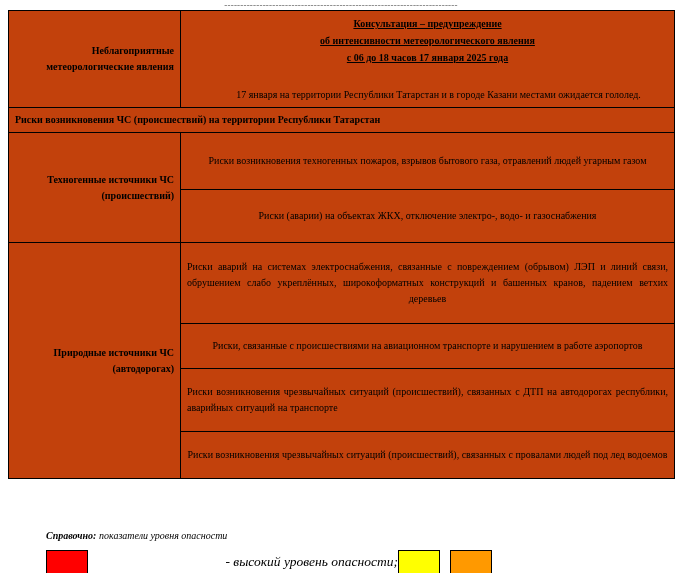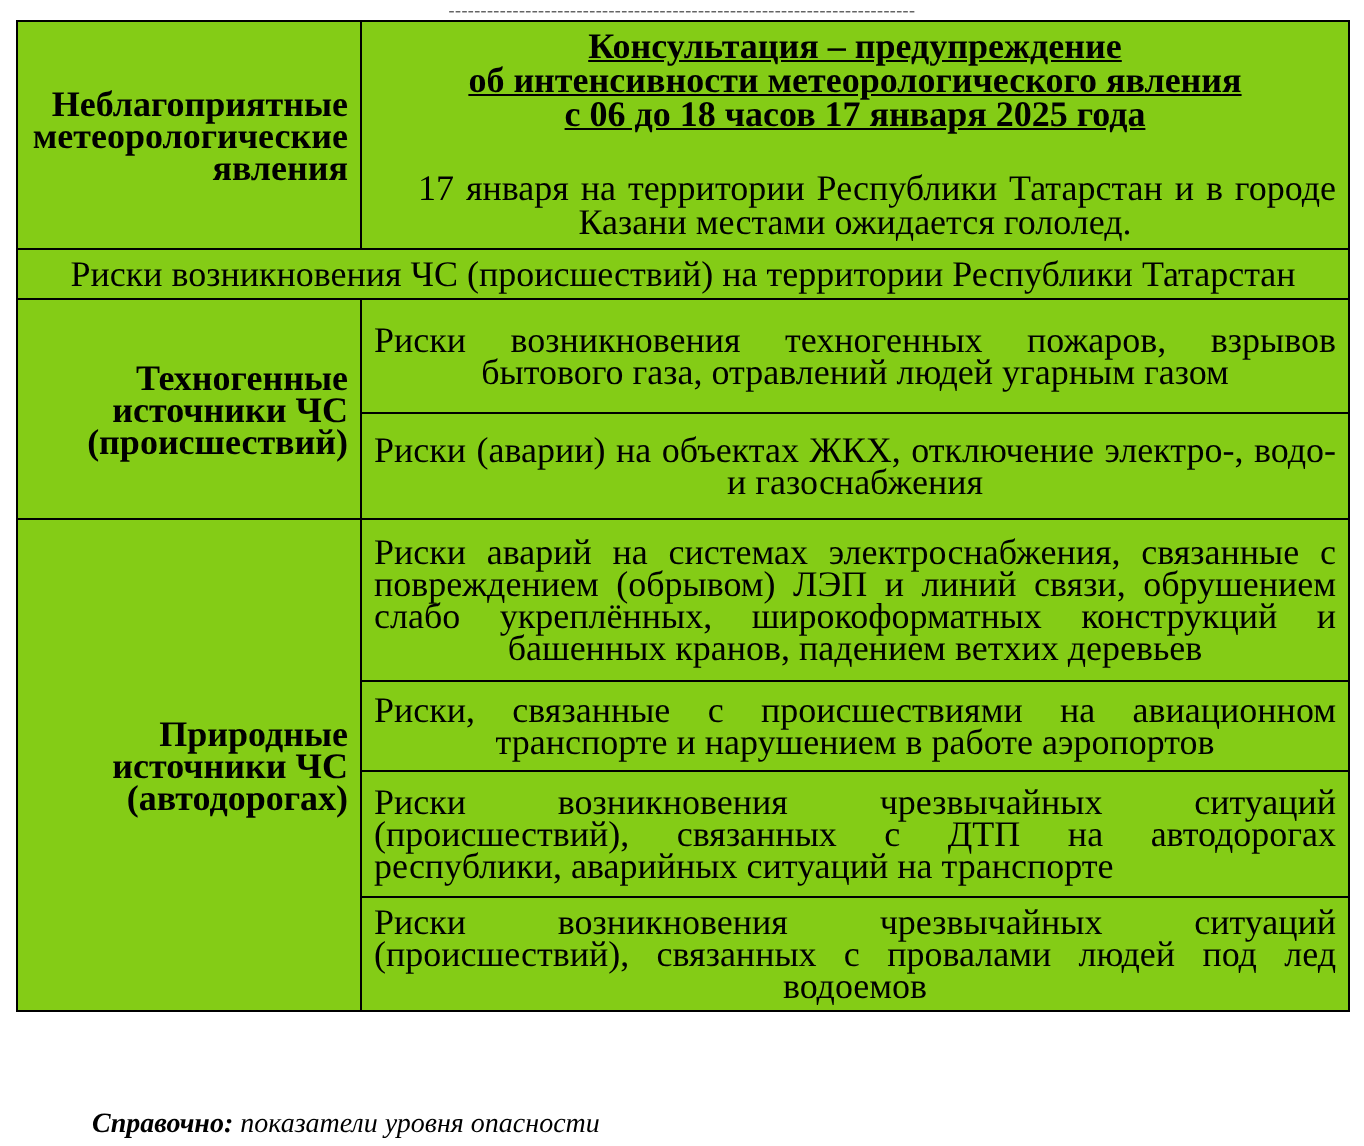--- a/index.html
+++ b/index.html
@@ -38,24 +38,24 @@
     padding-bottom: 3px;
     text-decoration: underline;
   }
   table.main {
     width: 666px;
     border-collapse: collapse;
     table-layout: fixed;
   }
   table.main td {
     border: 1.5px solid #000;
-    background: #84cc16;
+    background: #c2410c;
     vertical-align: middle;
     padding: 4px 6px;
-    font-size: 18px;
+    font-size: 10px;
     line-height: 16px;
   }
   td.label {
     text-align: right;
     font-weight: bold;
     width: 172px;
   }
   td.body {
     text-align: justify;
     text-align-last: center;
@@ -73,32 +73,31 @@
   }
   .para {
     display: block;
     text-align: justify;
     text-indent: 22px;
     font-weight: normal;
     margin-top: 20px;
     line-height: 17px;
   }
   td.risk-banner {
-    text-align: center;
-    font-weight: normal;
+    font-weight: bold;
     font-size: 14px;
     padding: 4px 6px;
   }
   .legend {
     margin-top: 14px;
     padding-left: 38px;
   }
   .legend-title {
     font-style: italic;
-    font-size: 14px;
+    font-size: 10px;
     line-height: 18px;
     padding-bottom: 5px;
     margin-top: 48px;
   }
   .legend-title b {
     font-style: italic;
   }
   .legend-grid {
     display: grid;
     grid-template-columns: 52px 300px 52px auto;

